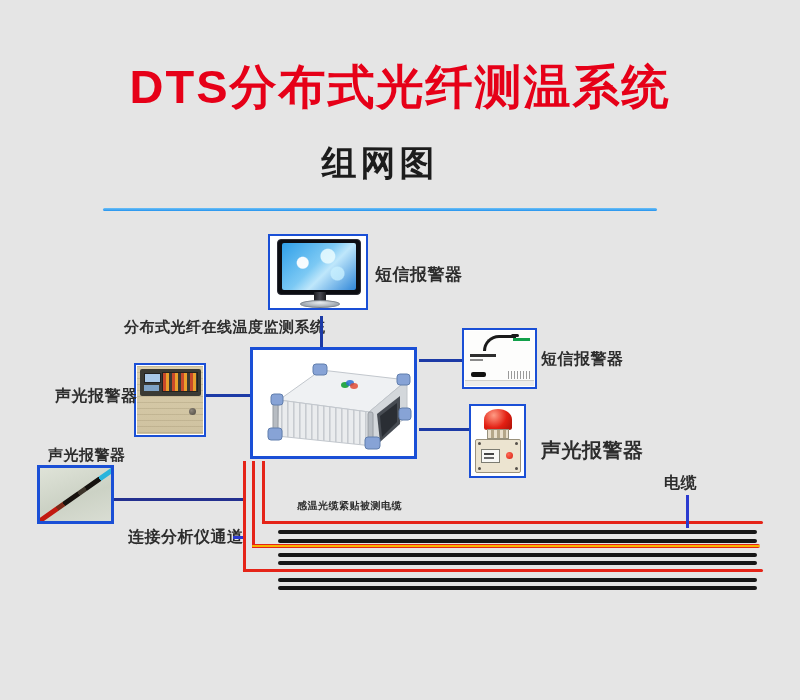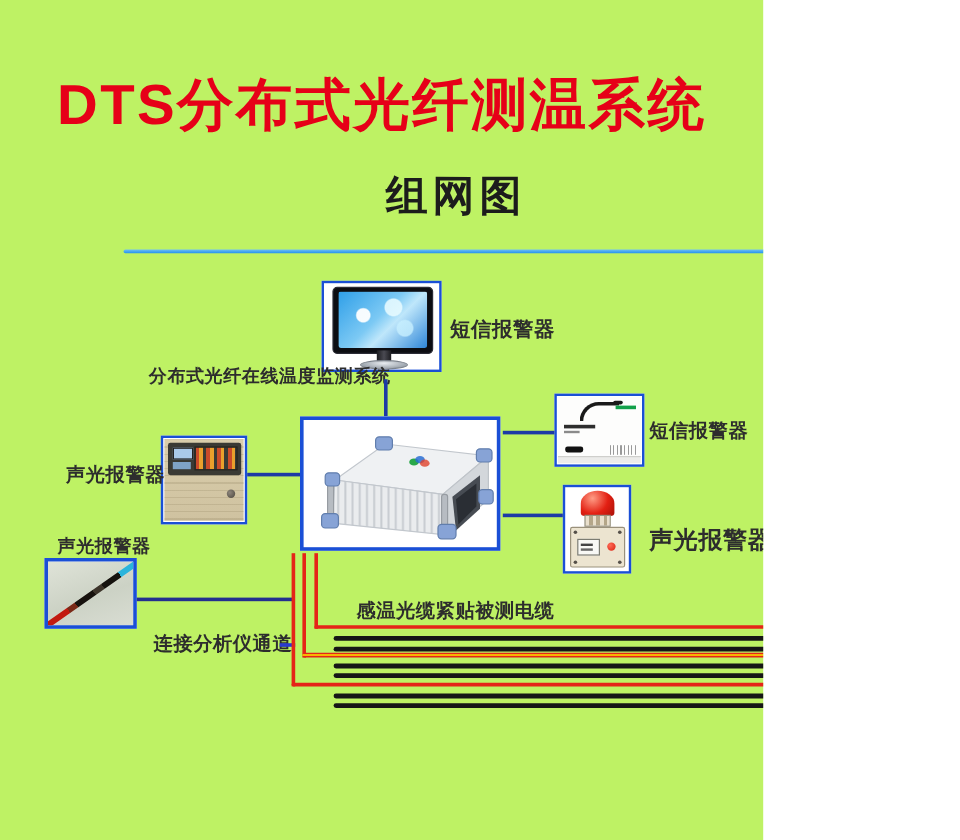--- a/index.html
+++ b/index.html
@@ -1,17 +1,17 @@
 <!DOCTYPE html>
 <html style="--title_red: #e60018; --rule_blue: #2593ee; --box_blue: #1a4fd6; --connector_navy: #1c3aa6; --connector_dark: #23308f; --pointer_blue: #2a3ad0; --cable_red: #e52418; --cable_orange: #f7b500; --cable_black: #161616;"><head>
 <meta charset="utf-8">
 <style>
   html,body{margin:0;padding:0;background:#ffffff;}
   #stage{
-    position:relative;width:636px;height:700px;background:#bef264;overflow:hidden;
+    position:relative;width:800px;height:700px;background:#e5e5e5;overflow:hidden;
     font-family:"Liberation Sans","DejaVu Sans",sans-serif;
   }
   .abs{position:absolute;}
   .lbl{position:absolute;color:#2d2d2d;font-weight:bold;white-space:nowrap;letter-spacing:.5px;}
 
   
   #page-title{left:0;right:0;top:56px;text-align:center;font-size:47px;font-weight:bold;
     color:var(--title_red);letter-spacing:2px;}
   #section-title{left:103px;width:554px;top:140px;text-align:center;font-size:35px;
     font-weight:bold;color:#1c1c1c;letter-spacing:4px;}
@@ -107,27 +107,27 @@
   #riser-3{left:262px;top:461px;height:63px;}
   .run{position:absolute;height:3px;background:var(--cable_red);border-radius:2px;}
   #run-top{left:262px;top:521px;width:501px;}
   #run-mid{left:252px;top:544px;width:508px;height:4px;
     background:linear-gradient(180deg,var(--cable_red) 0 1px,var(--cable_orange) 1px 3px,var(--cable_red) 3px 4px);}
   #run-bot{left:243px;top:569px;width:520px;}
   .pcable{position:absolute;left:278px;width:479px;height:4px;background:var(--cable_black);border-radius:2px;}
 
   
   #monitor-label{left:375px;top:263px;font-size:17px;}
-  #system-label{left:124px;top:304px;font-size:15px;}
+  #system-label{left:124px;top:318px;font-size:15px;}
   #fire-label{left:55px;top:386px;font-size:16px;}
   #sms-label{left:541px;top:349px;font-size:16px;}
   #sound-label{left:541px;top:437px;font-size:20px;}
   #sense-label{left:48px;top:446px;font-size:15px;}
   #channel-label{left:128px;top:527px;font-size:16px;}
-  #attach-label{left:297px;top:499px;font-size:16px;}
+  #attach-label{left:297px;top:499px;font-size:10px;}
   #cable-label{left:664px;top:473px;font-size:16px;}
 </style>
 </head>
 <body>
 
 <div id="stage">
 
   <div id="page-title" class="abs">DTS分布式光纤测温系统</div>
   <div id="section-title" class="abs">组网图</div>
   <div id="divider" class="abs"></div>

